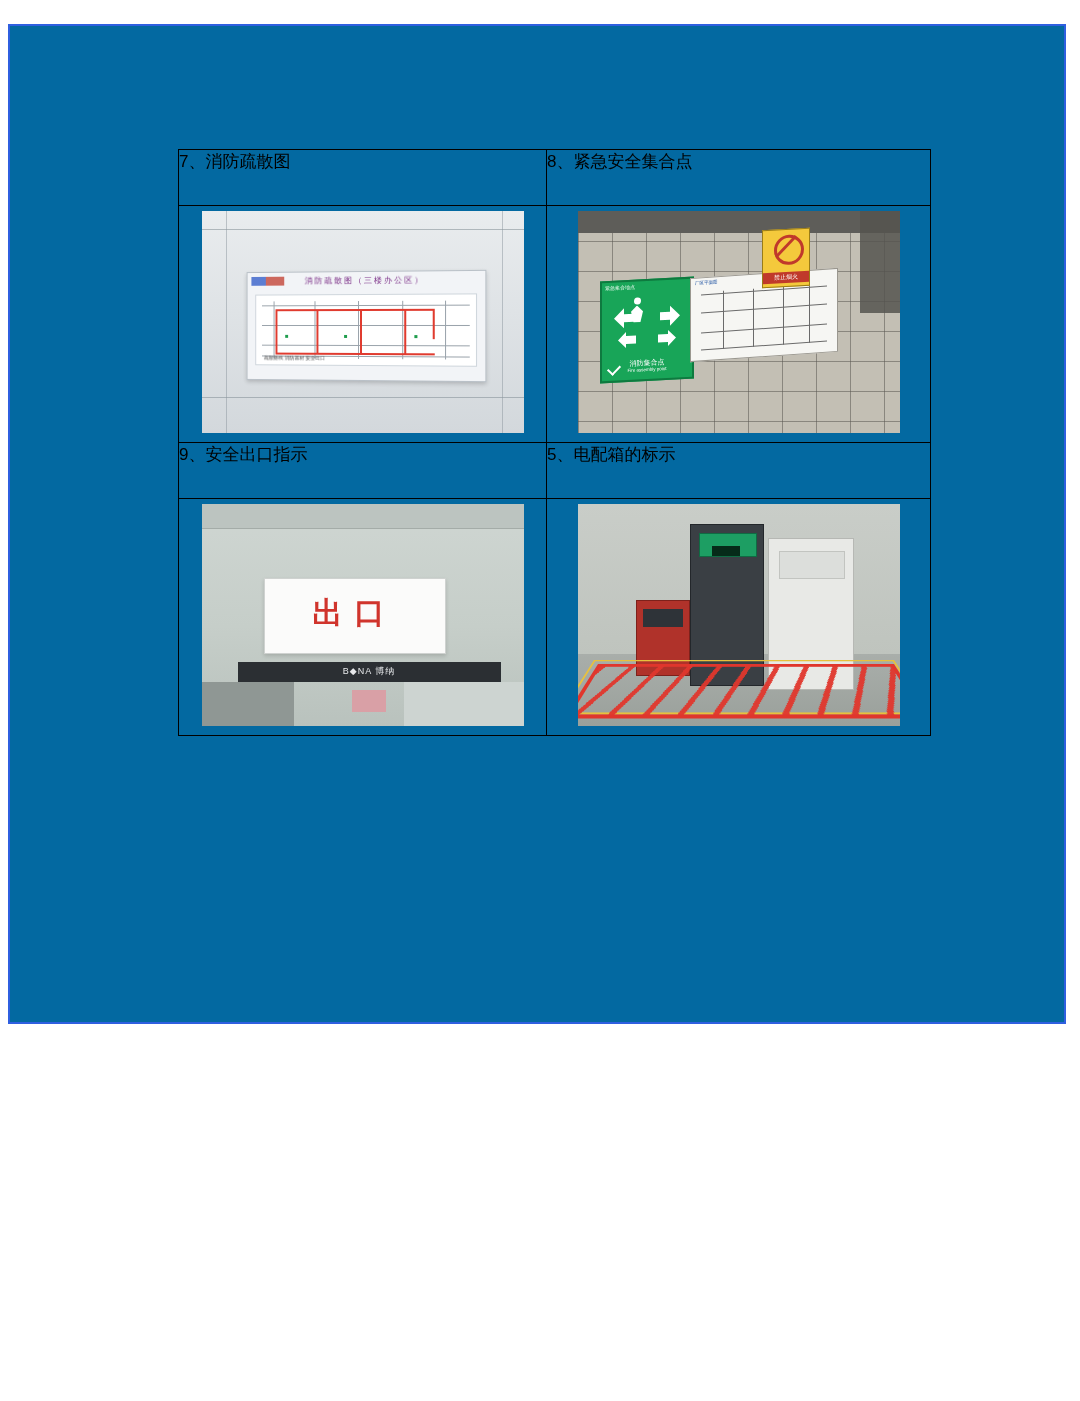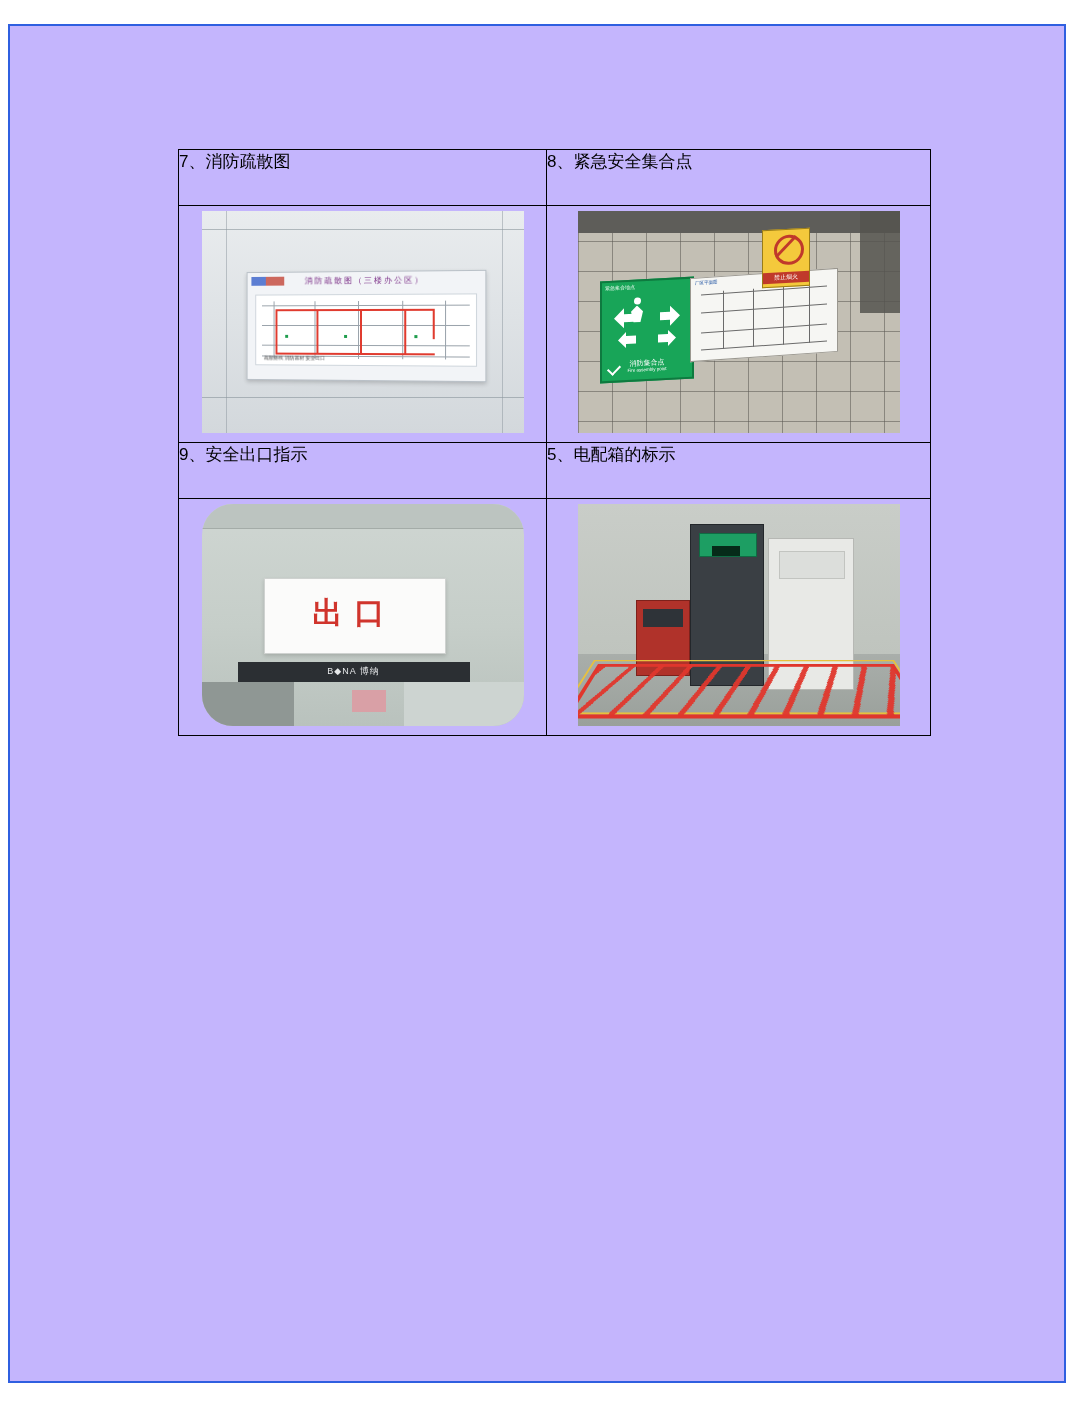--- a/index.html
+++ b/index.html
@@ -12,23 +12,23 @@
     height: 1401px;
     font-family: "Liberation Sans", sans-serif;
     position: relative;
     overflow: hidden;
   }
   .page {
     position: absolute;
     left: 8px;
     top: 24px;
     width: 1058px;
-    height: 1359px;
+    height: 1000px;
     border: 2px solid #2f5fe0;
-    background: #c4b5fd;
+    background: #0369a1;
     box-sizing: border-box;
   }
   .doc-table {
     position: absolute;
     left: 168px;
     top: 123px;
     width: 752px;
     border-collapse: collapse;
     table-layout: fixed;
   }
@@ -185,37 +185,38 @@
   .p2 .nosmoke .slash {
     position: absolute; left: 9px; top: 15px; width: 28px; height: 3px;
     background: #c0392b; transform: rotate(-45deg);
   }
   .p2 .nosmoke .txt {
     position: absolute; left: 0; right: 0; bottom: 3px; text-align: center;
     color: #8e1b11; font-size: 6px; background: #c0392b; color: #fff; padding: 1px 0;
   }
 
   
-  .p3 { background: linear-gradient(180deg,#cfd6d2 0%, #c6cec9 55%, #b9c2bd 100%); border-radius: 31px; }
+  .p3 { background: linear-gradient(180deg,#cfd6d2 0%, #c6cec9 55%, #b9c2bd 100%); }
   .p3 .ceil {
     position: absolute; left: 0; right: 0; top: 0; height: 24px;
     background: #bcc4c0; border-bottom: 1px solid #a4aca8;
   }
   .p3 .sign {
     position: absolute; left: 62px; top: 74px; width: 180px; height: 74px;
     background: #fbfbfa; border: 1px solid #cfd2d0; box-shadow: 0 2px 4px rgba(0,0,0,.15);
   }
   .p3 .sign .txt {
     position: absolute; left: 0; right: 0; top: 14px; text-align: center;
     color: #d0342c; font-size: 30px; letter-spacing: 12px;
     font-family: "DejaVu Sans", sans-serif; font-weight: bold;
   }
   .p3 .strip {
     position: absolute; left: 36px; top: 158px; width: 232px; height: 20px;
     background: #2b2f33;
+    padding-left: 31px;
   }
   .p3 .strip .brand {
     position: absolute; left: 50%; top: 3px; transform: translateX(-50%);
     color: #e6e8ea; font-size: 9px; letter-spacing: 1px;
   }
   .p3 .doorL {
     position: absolute; left: 0; top: 178px; width: 92px; bottom: 0;
     background: #8f9794;
   }
   .p3 .doorR {

